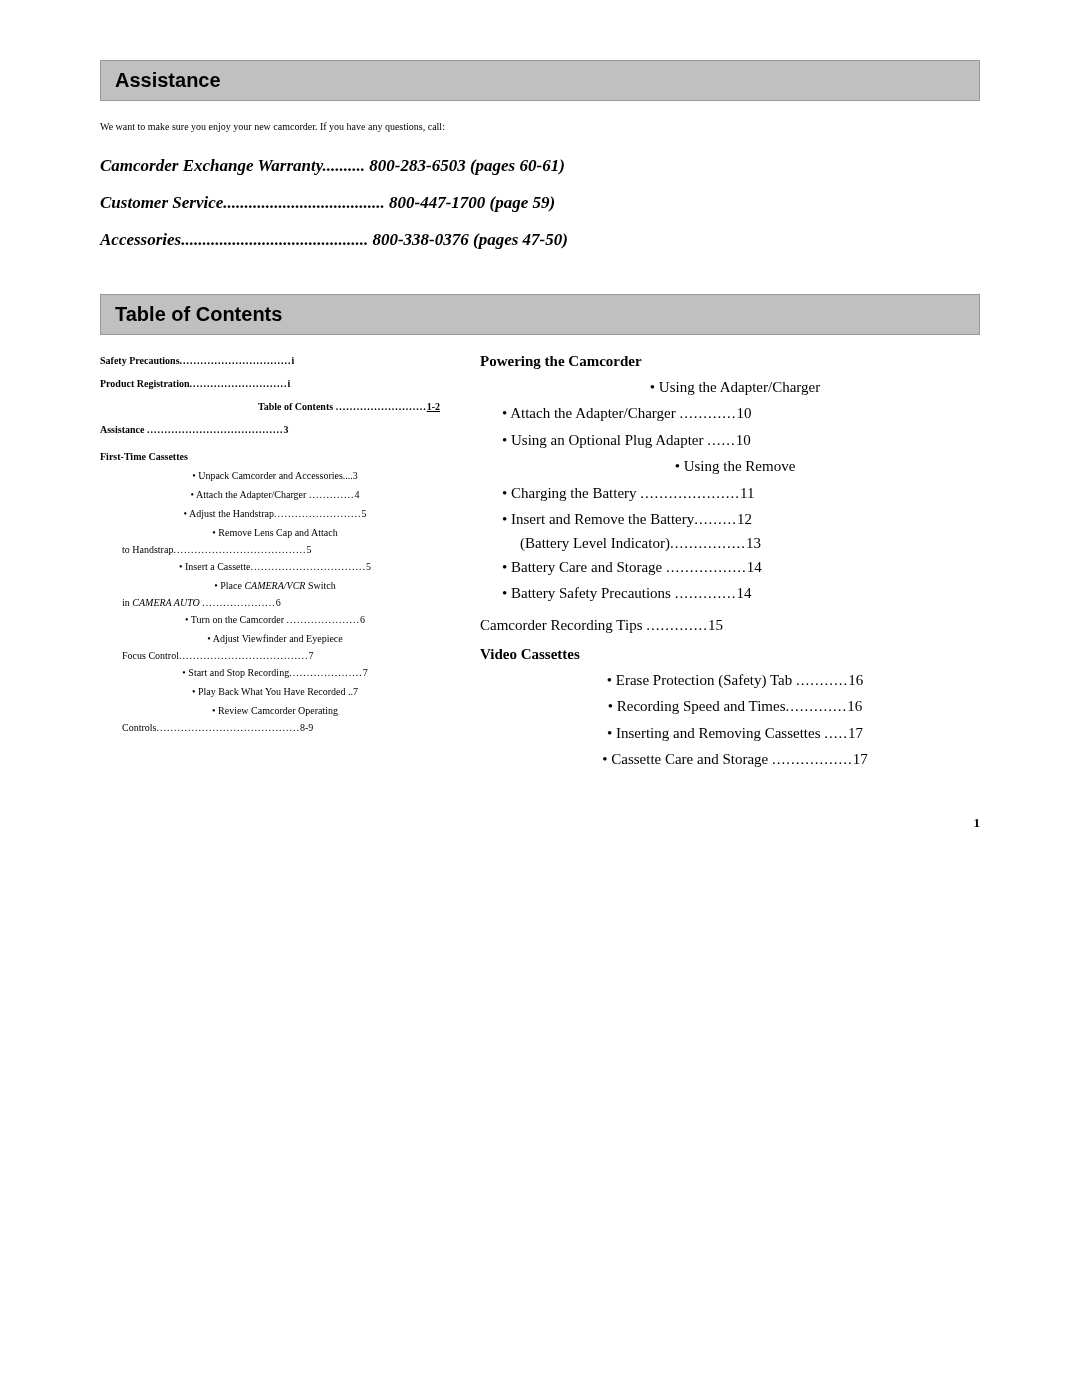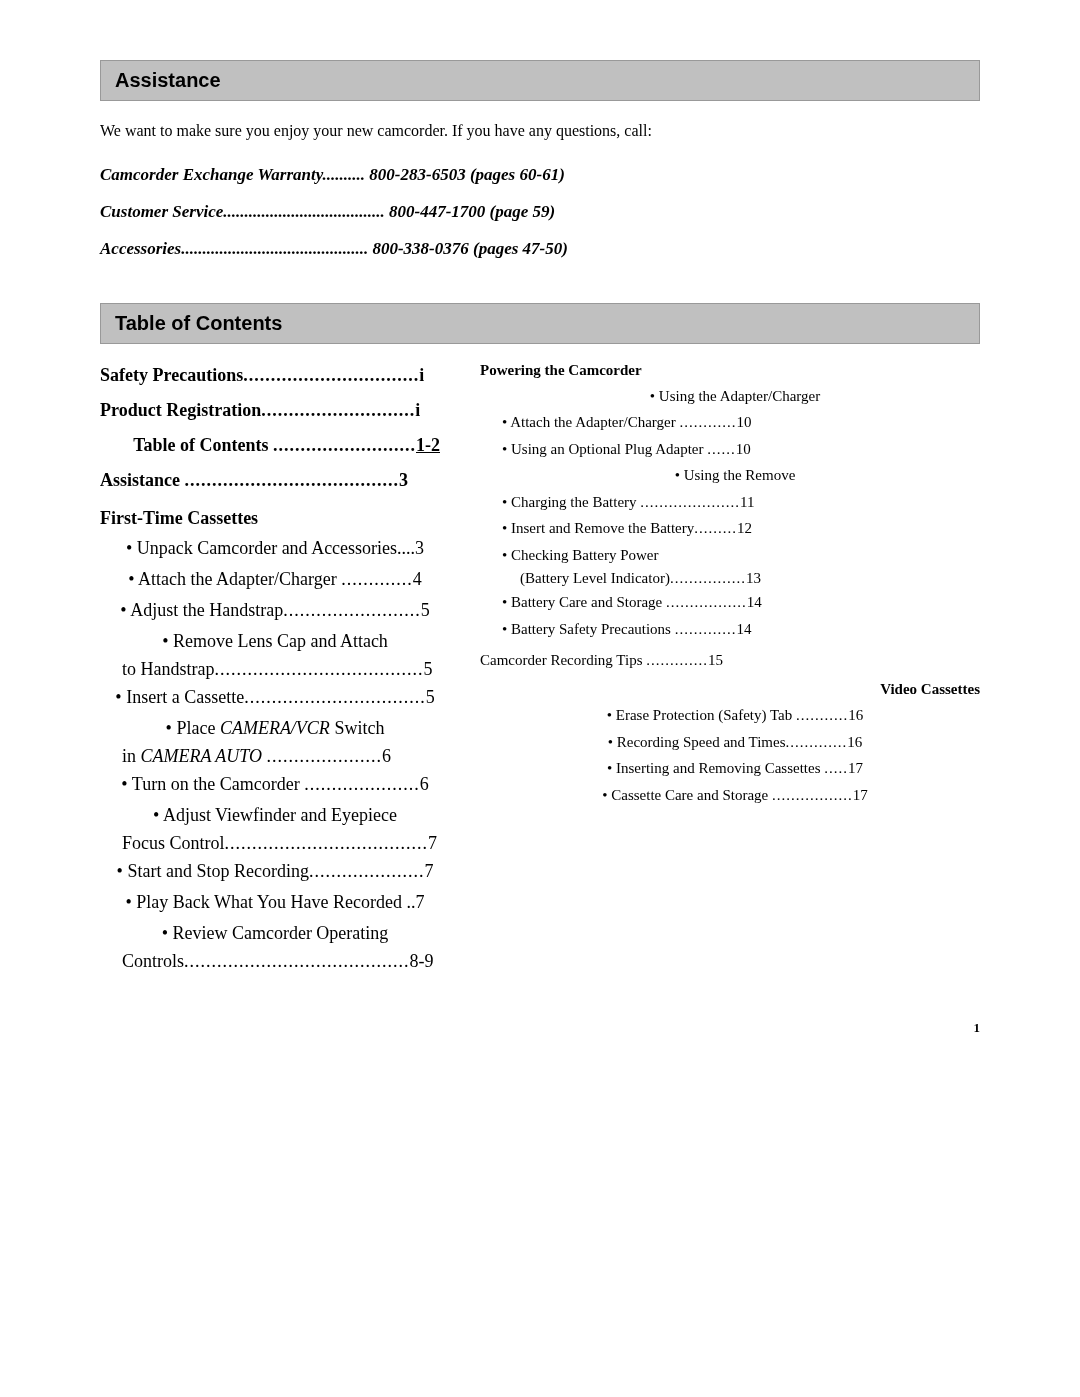--- a/index.html
+++ b/index.html
@@ -22,21 +22,21 @@
     .section-header h2 {
       font-size: 20px;
       font-weight: bold;
       font-family: Arial, sans-serif;
     }
 
     .assistance-section {
       margin-bottom: 40px;
     }
     .assistance-intro {
-      font-size: 16px;
+      font-size: 10px;
       margin-bottom: 18px;
       line-height: 1.5;
     }
     .assistance-line {
       font-size: 17px;
       font-weight: bold;
       margin-bottom: 10px;
       line-height: 1.6;
     }
     .assistance-line span {
@@ -48,21 +48,21 @@
     }
 
     .toc-columns {
       display: flex;
       gap: 40px;
       margin-top: 10px;
     }
 
     .toc-left {
       flex: 0 0 340px;
-      font-size: 18px;
+      font-size: 10px;
     }
 
     .toc-right {
       flex: 1;
       font-size: 15px;
     }
 
     .toc-entry {
       margin-bottom: 7px;
       line-height: 1.5;
@@ -156,32 +156,31 @@
 
     <div class="toc-right">
       <div>
         <div style="font-weight:bold; margin-bottom:6px;">Powering the Camcorder</div>
         <div class="toc-sub-item">• Using the Adapter/Charger</div>
         <div class="toc-sub-sub-item">• Attach the Adapter/Charger <span class="dots">............</span>10</div>
         <div class="toc-sub-sub-item">• Using an Optional Plug Adapter <span class="dots">......</span>10</div>
         <div class="toc-sub-item">• Using the Remove</div>
         <div class="toc-sub-sub-item">• Charging the Battery <span class="dots">.....................</span>11</div>
         <div class="toc-sub-sub-item">• Insert and Remove the Battery<span class="dots">.........</span>12</div>
-        <div class="toc-sub-sub-item">• Checking Battery Power</div>
         <div style="padding-left:40px; margin-bottom:4px;">(Battery Level Indicator)<span class="dots">................</span>13</div>
         <div class="toc-sub-sub-item">• Battery Care and Storage <span class="dots">.................</span>14</div>
         <div class="toc-sub-sub-item">• Battery Safety Precautions <span class="dots">.............</span>14</div>
       </div>
 
       <div style="margin-top:12px;">
         <div style="font-weight:normal;">Camcorder Recording Tips <span class="dots">.............</span>15</div>
       </div>
 
       <div style="margin-top:12px;">
-        <div style="font-weight:bold; margin-bottom:6px;text-align:right;">Video Cassettes</div>
+        <div style="font-weight:bold; margin-bottom:6px;">Video Cassettes</div>
         <div class="toc-sub-item">• Erase Protection (Safety) Tab <span class="dots">...........</span>16</div>
         <div class="toc-sub-item">• Recording Speed and Times<span class="dots">.............</span>16</div>
         <div class="toc-sub-item">• Inserting and Removing Cassettes <span class="dots">.....</span>17</div>
         <div class="toc-sub-item">• Cassette Care and Storage <span class="dots">.................</span>17</div>
       </div>
     </div>
   </div>
 </div>
 
 <div class="page-number">1</div>

